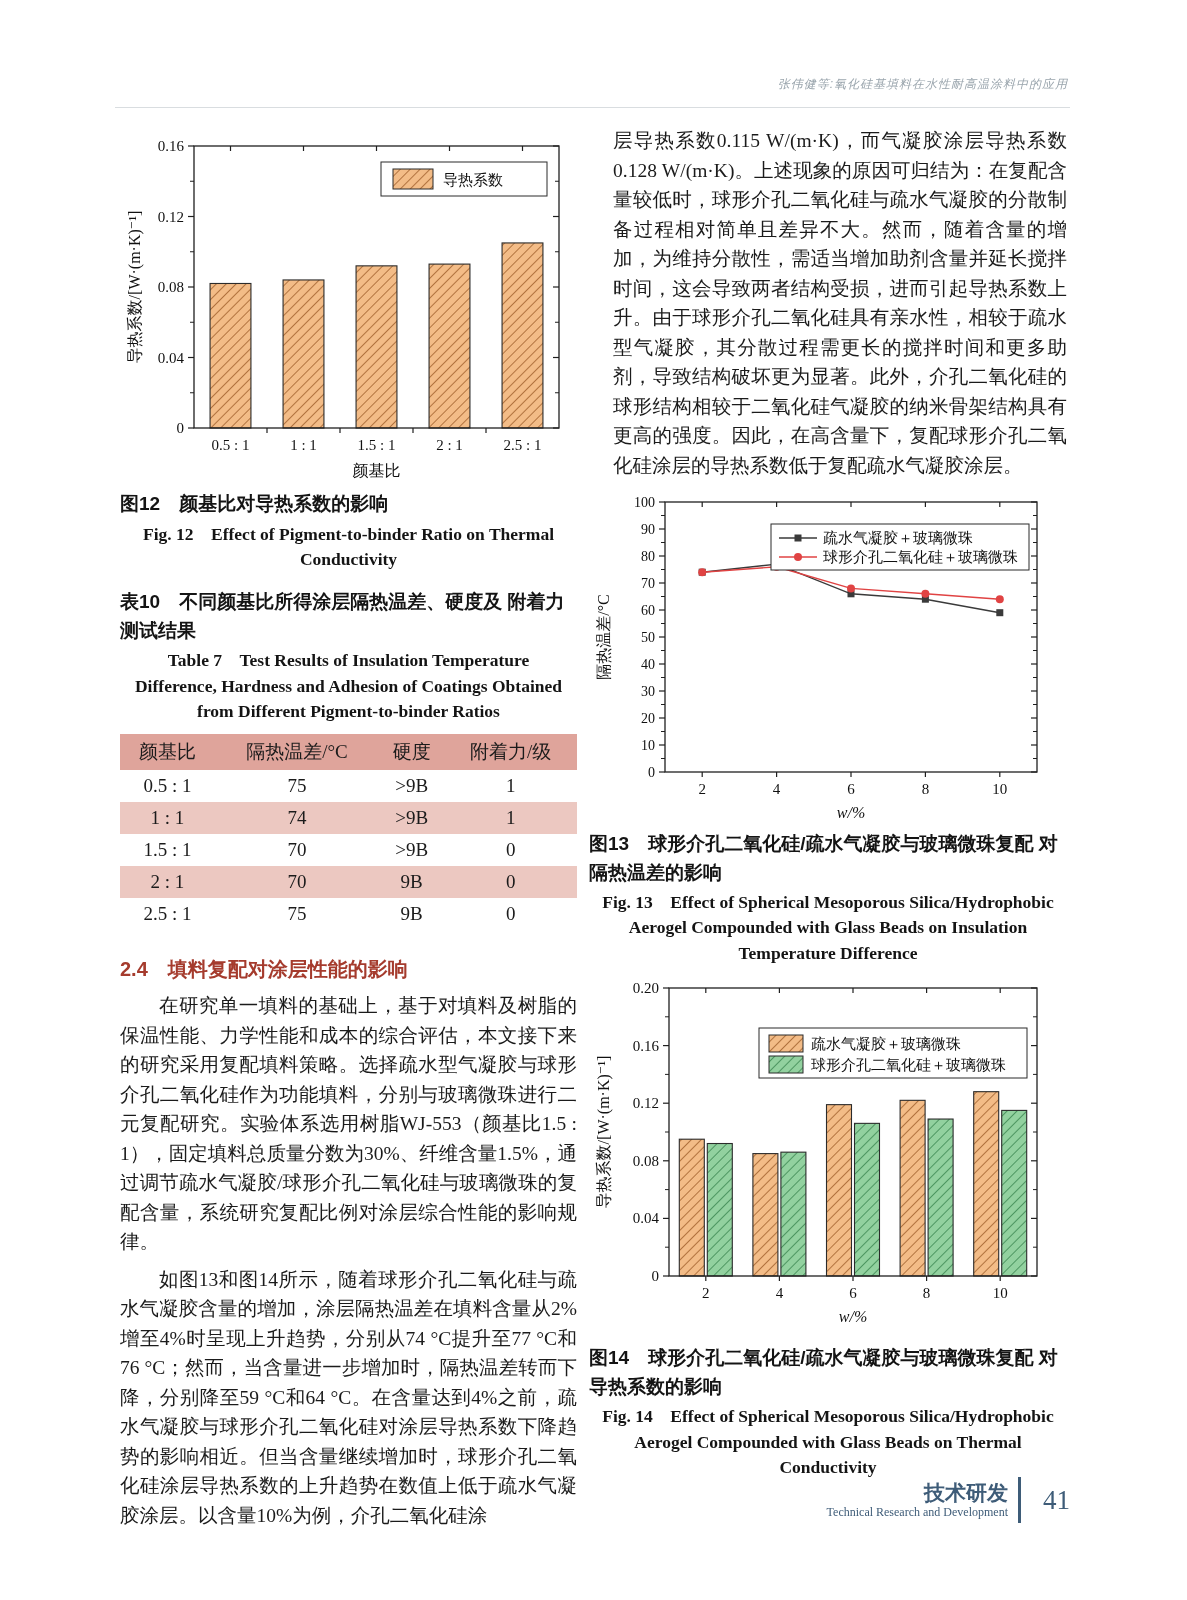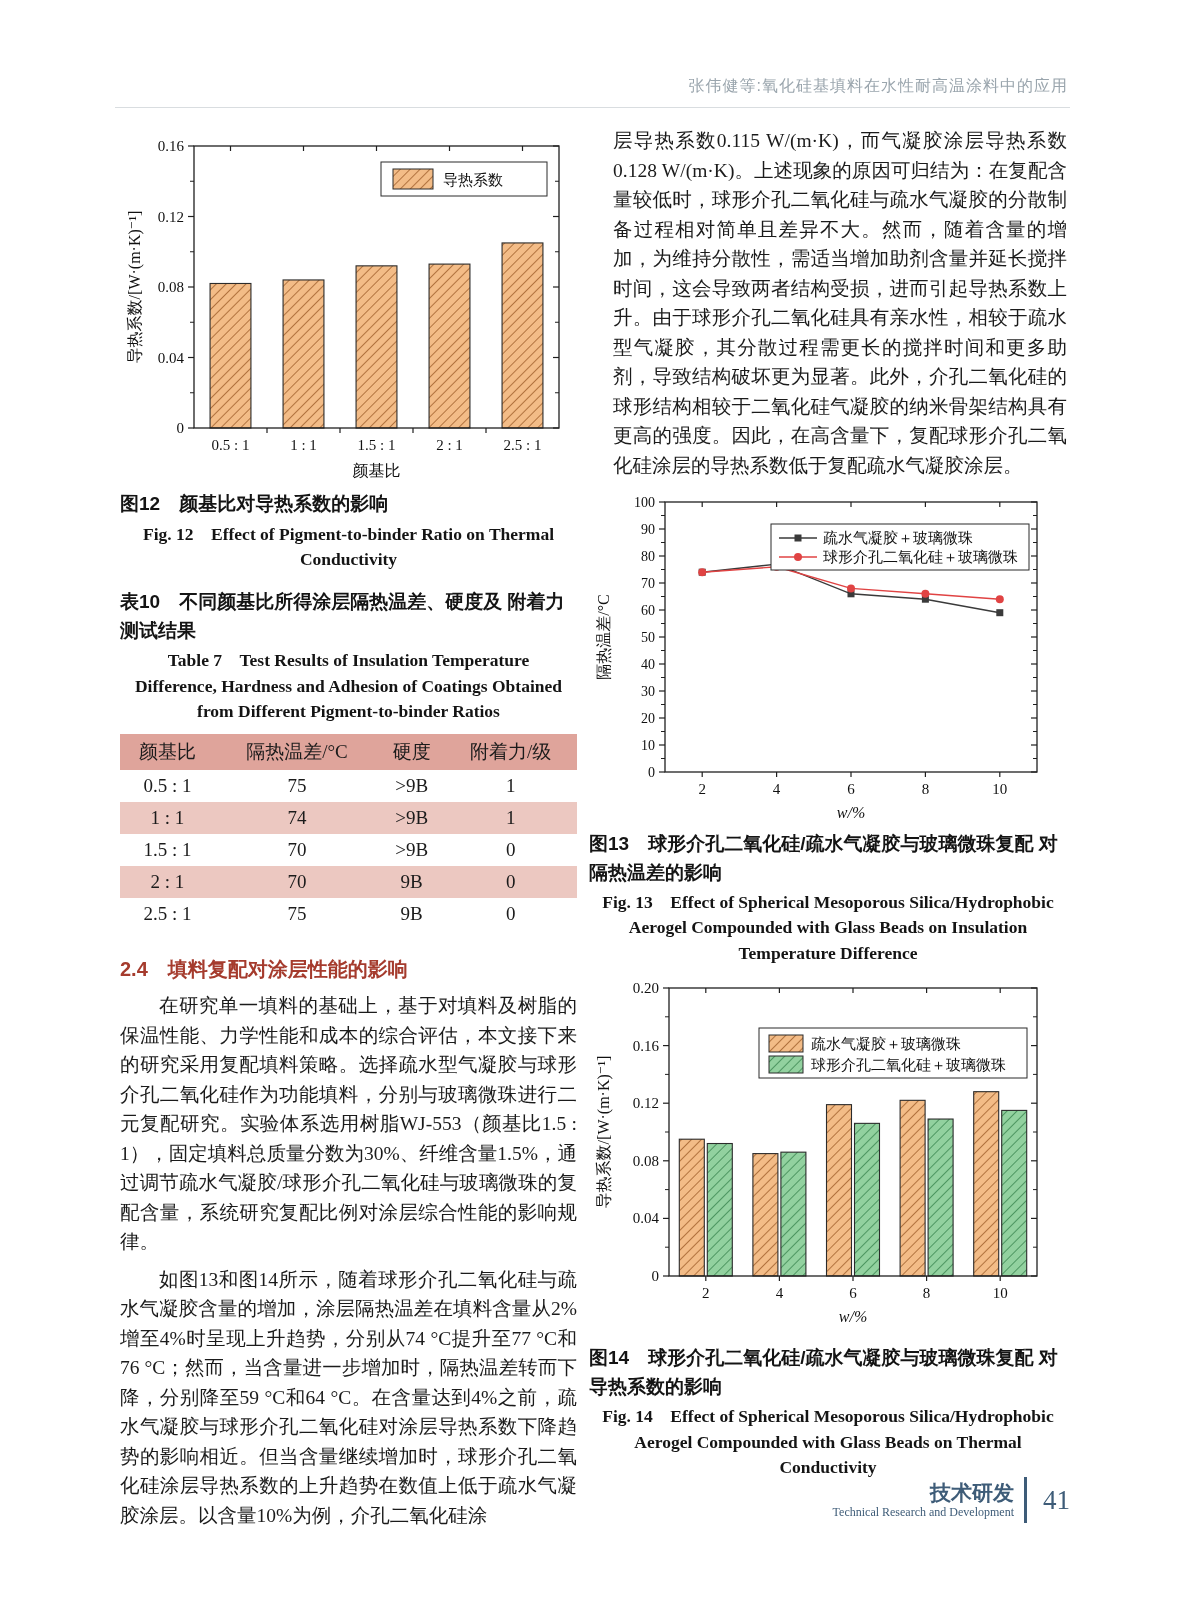--- a/index.html
+++ b/index.html
@@ -1,19 +1,19 @@
 <!DOCTYPE html>
 <html><head>
 <meta charset="utf-8">
 <style>
   html,body{margin:0;padding:0;background:#f2f2f2;}
   .page{position:relative;width:1187px;height:1600px;background:#ffffff;margin:0 auto;overflow:hidden;
         font-family:"Liberation Serif","DejaVu Serif",serif;color:#1b1b1b;}
-  .running-title{position:absolute;top:76px;right:119px;font-size:16px;letter-spacing:1px;
-        color:#9AA5AD;font-family:"Liberation Sans","DejaVu Sans",sans-serif;}
+  .running-title{position:absolute;top:76px;right:119px;font-size:12px;letter-spacing:1px;
+        color:#9AA5AD;font-family:"Liberation Sans","DejaVu Sans",sans-serif;font-style:italic;}
   .header-rule{position:absolute;top:107px;left:115px;width:955px;height:1px;background:#D9DDE0;}
   .col-left{position:absolute;left:120px;top:132px;width:457px;}
   .col-right{position:absolute;left:589px;top:126px;width:478px;}
   .fig-host{display:block;margin:0 auto;}
   .fig-host svg{display:block;}
   svg text{font-family:"Liberation Serif","DejaVu Serif",serif;fill:#111;}
   .tick{font-size:15px;}
   .tick-sm{font-size:14px;}
   .leg{font-size:15px;}
   .axlabel{font-size:16px;}
@@ -29,21 +29,21 @@
         font-family:"Liberation Sans","DejaVu Sans",sans-serif;}
   .body-p{font-size:19.5px;line-height:29.5px;text-align:justify;margin:8px 0 0;}
   .indent{text-indent:2em;}
   .no-top{margin-top:0;margin-left:24px;}
   .footer{position:absolute;top:1477px;right:117px;display:flex;align-items:center;}
   .footer-text{text-align:right;padding-right:10px;}
   .footer-zh{font-size:21px;font-weight:700;color:#3E5C78;
         font-family:"Liberation Sans","DejaVu Sans",sans-serif;line-height:1.2;text-align:right;}
   .footer-en{font-size:12px;color:#3E5C78;line-height:1.2;}
   .footer-divider{width:3px;height:46px;background:#3E5C78;}
-  .footer-page{font-size:27px;color:#3E5C78;padding-left:16px;}
+  .footer-page{font-size:27px;color:#3E5C78;padding-left:22px;}
 </style>
 </head>
 <body>
 
 <div class="page">
 
   <div class="running-title">张伟健等:氧化硅基填料在水性耐高温涂料中的应用</div>
   <div class="header-rule"></div>
 
   <div class="col-left">

